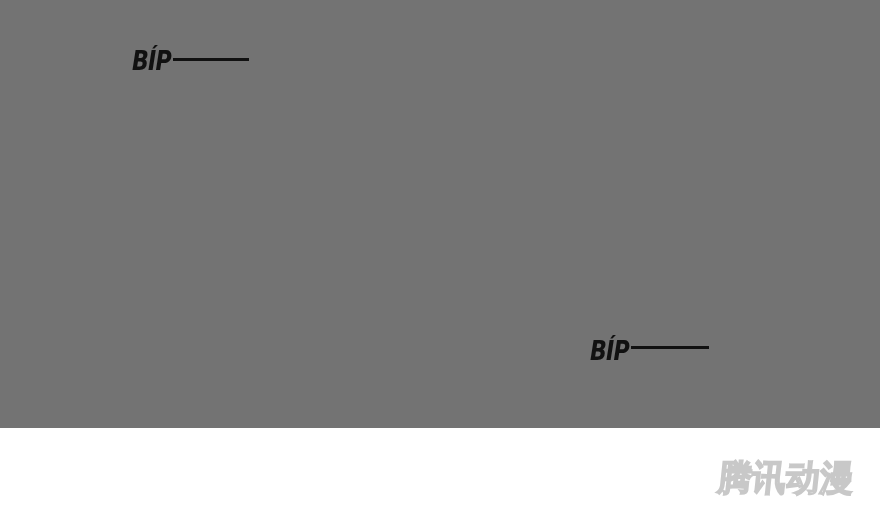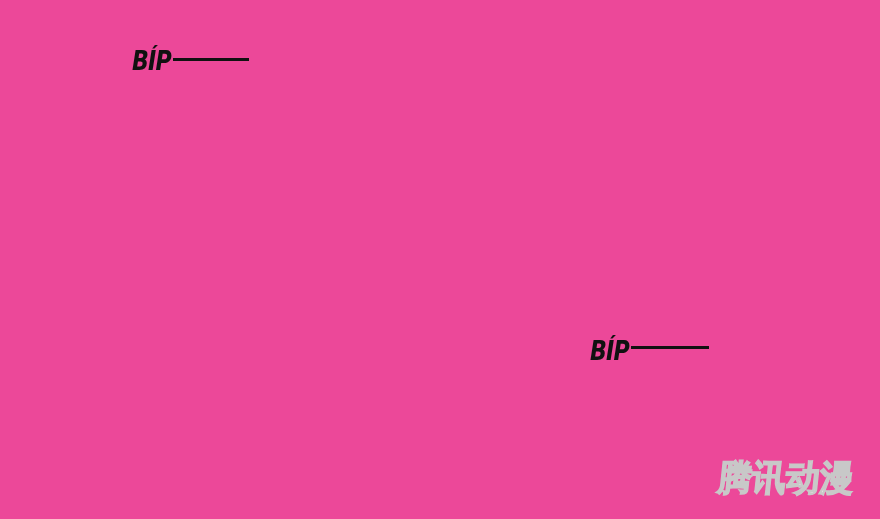--- a/index.html
+++ b/index.html
@@ -6,22 +6,22 @@
     margin: 0;
     padding: 0;
     width: 880px;
     height: 519px;
     background: #ffffff;
     overflow: hidden;
   }
   .panel {
     position: relative;
     width: 880px;
-    height: 519px;
-    background: #ec4899;
+    height: 428px;
+    background: #737373;
   }
   .sfx {
     position: absolute;
     display: flex;
     align-items: center;
   }
   .sfx-text {
     font-family: "DejaVu Sans", sans-serif;
     font-weight: bold;
     font-style: italic;

